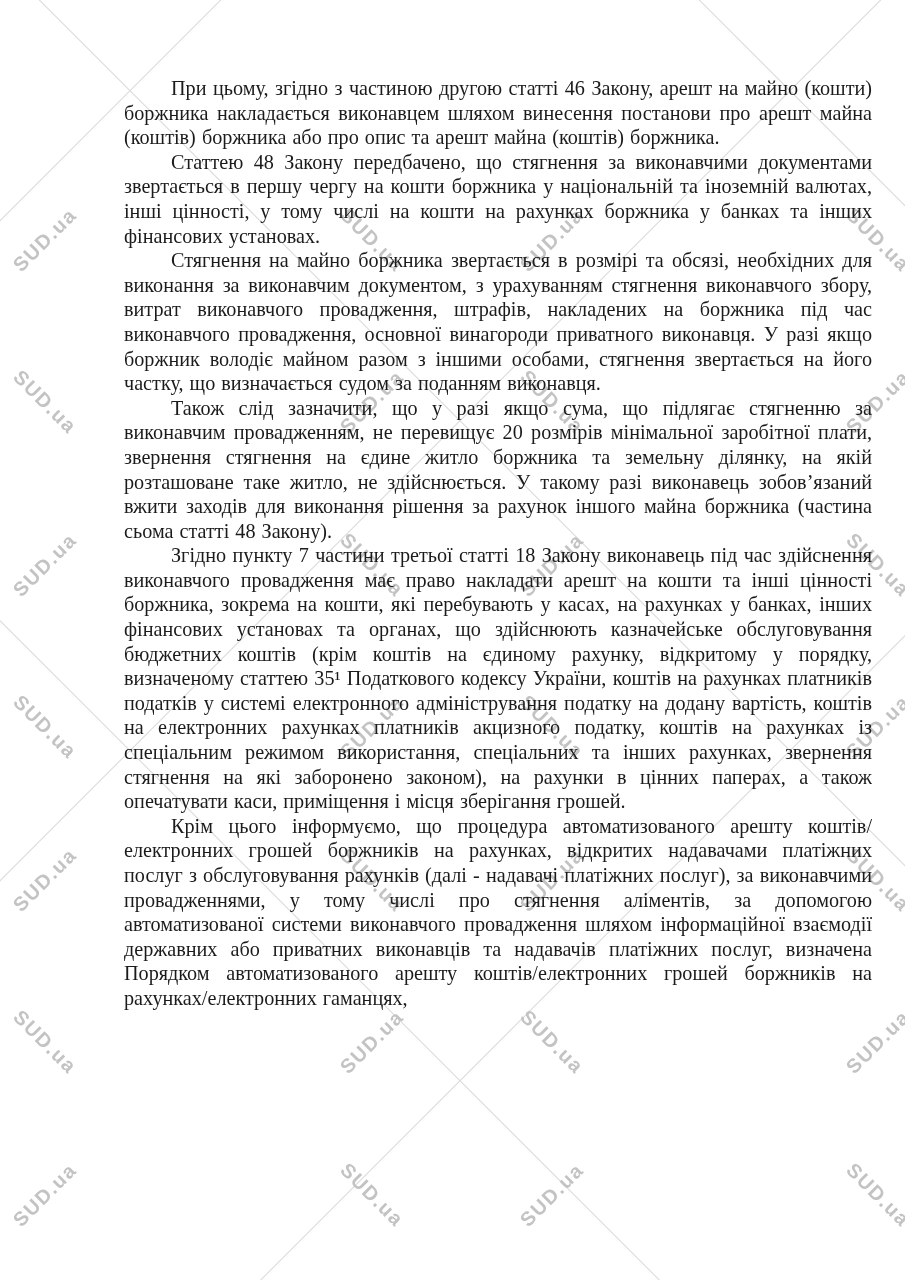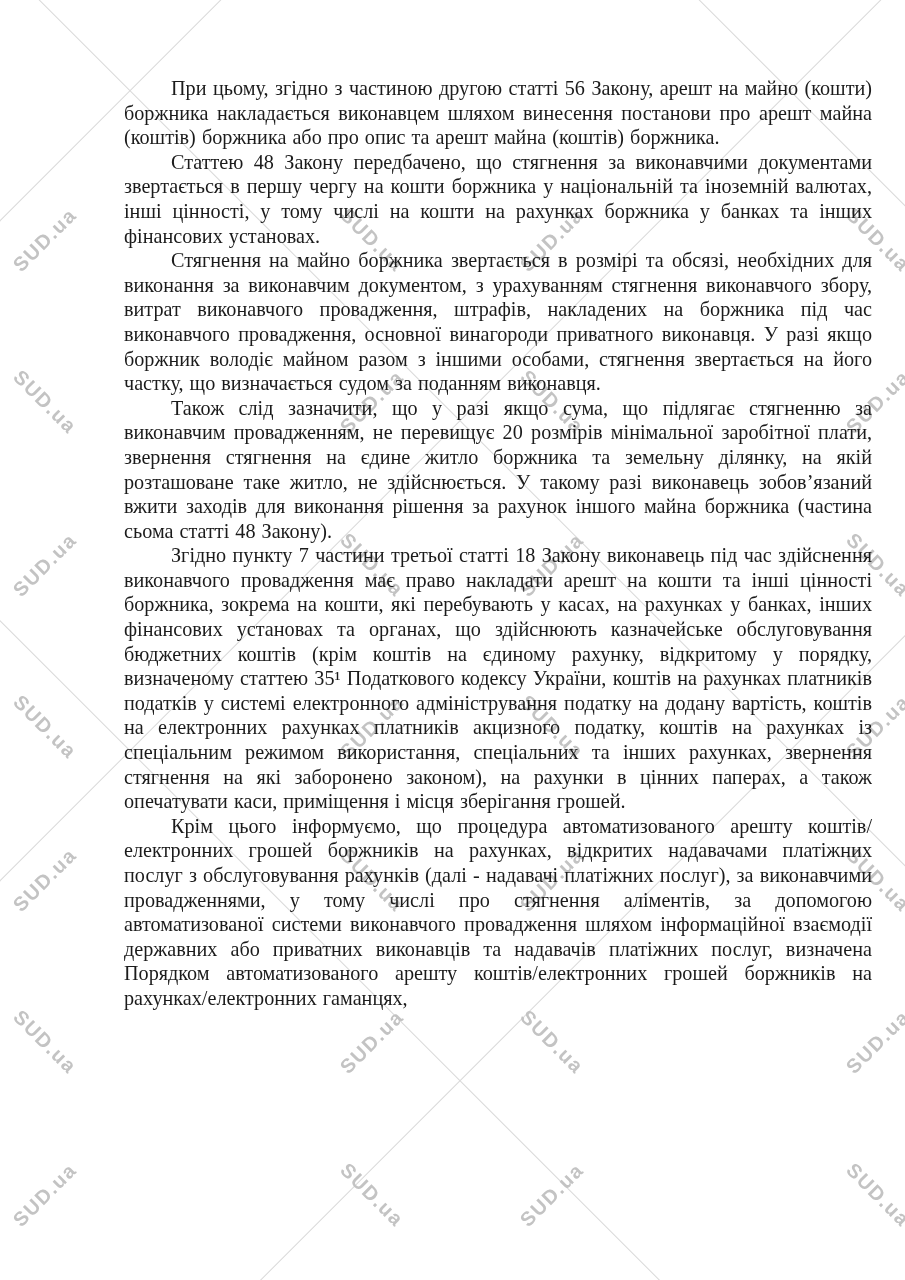--- a/index.html
+++ b/index.html
@@ -91,20 +91,20 @@
       <span class="wm-text" style="left: 45px; top: 1042px; color: rgb(195, 195, 195); transform: translate(-50%, -50%) rotate(45deg);">SUD.ua</span>
       <span class="wm-text" style="left: 372px; top: 1042px; color: rgb(195, 195, 195); transform: translate(-50%, -50%) rotate(-45deg);">SUD.ua</span>
       <span class="wm-text" style="left: 552px; top: 1042px; color: rgb(195, 195, 195); transform: translate(-50%, -50%) rotate(45deg);">SUD.ua</span>
       <span class="wm-text" style="left: 878px; top: 1042px; color: rgb(195, 195, 195); transform: translate(-50%, -50%) rotate(-45deg);">SUD.ua</span>
       <span class="wm-text" style="left: 45px; top: 1195px; color: rgb(195, 195, 195); transform: translate(-50%, -50%) rotate(-45deg);">SUD.ua</span>
       <span class="wm-text" style="left: 372px; top: 1195px; color: rgb(195, 195, 195); transform: translate(-50%, -50%) rotate(45deg);">SUD.ua</span>
       <span class="wm-text" style="left: 552px; top: 1195px; color: rgb(195, 195, 195); transform: translate(-50%, -50%) rotate(-45deg);">SUD.ua</span>
       <span class="wm-text" style="left: 878px; top: 1195px; color: rgb(195, 195, 195); transform: translate(-50%, -50%) rotate(45deg);">SUD.ua</span>
     </div>
   <div class="content" style="color: rgb(27, 27, 27);">
-    <p>При цьому, згідно з частиною другою статті 56 Закону, арешт на майно (кошти) боржника накладається виконавцем шляхом винесення постанови про арешт майна (коштів) боржника або про опис та арешт майна (коштів) боржника.</p>
+    <p>При цьому, згідно з частиною другою статті 46 Закону, арешт на майно (кошти) боржника накладається виконавцем шляхом винесення постанови про арешт майна (коштів) боржника або про опис та арешт майна (коштів) боржника.</p>
     <p>Статтею 48 Закону передбачено, що стягнення за виконавчими документами звертається в першу чергу на кошти боржника у національній та іноземній валютах, інші цінності, у тому числі на кошти на рахунках боржника у банках та інших фінансових установах.</p>
     <p>Стягнення на майно боржника звертається в розмірі та обсязі, необхідних для виконання за виконавчим документом, з урахуванням стягнення виконавчого збору, витрат виконавчого провадження, штрафів, накладених на боржника під час виконавчого провадження, основної винагороди приватного виконавця. У разі якщо боржник володіє майном разом з іншими особами, стягнення звертається на його частку, що визначається судом за поданням виконавця.</p>
     <p>Також слід зазначити, що у разі якщо сума, що підлягає стягненню за виконавчим провадженням, не перевищує 20 розмірів мінімальної заробітної плати, звернення стягнення на єдине житло боржника та земельну ділянку, на якій розташоване таке житло, не здійснюється. У такому разі виконавець зобов’язаний вжити заходів для виконання рішення за рахунок іншого майна боржника (частина сьома статті 48 Закону).</p>
     <p>Згідно пункту 7 частини третьої статті 18 Закону виконавець під час здійснення виконавчого провадження має право накладати арешт на кошти та інші цінності боржника, зокрема на кошти, які перебувають у касах, на рахунках у банках, інших фінансових установах та органах, що здійснюють казначейське обслуговування бюджетних коштів (крім коштів на єдиному рахунку, відкритому у порядку, визначеному статтею 35¹ Податкового кодексу України, коштів на рахунках платників податків у системі електронного адміністрування податку на додану вартість, коштів на електронних рахунках платників акцизного податку, коштів на рахунках із спеціальним режимом використання, спеціальних та інших рахунках, звернення стягнення на які заборонено законом), на рахунки в цінних паперах, а також опечатувати каси, приміщення і місця зберігання грошей.</p>
     <p>Крім цього інформуємо, що процедура автоматизованого арешту коштів/електронних грошей боржників на рахунках, відкритих надавачами платіжних послуг з обслуговування рахунків (далі - надавачі платіжних послуг), за виконавчими провадженнями, у тому числі про стягнення аліментів, за допомогою автоматизованої системи виконавчого провадження шляхом інформаційної взаємодії державних або приватних виконавців та надавачів платіжних послуг, визначена Порядком автоматизованого арешту коштів/електронних грошей боржників на рахунках/електронних гаманцях,</p>
   </div>
 </div>
 
 </body></html>

